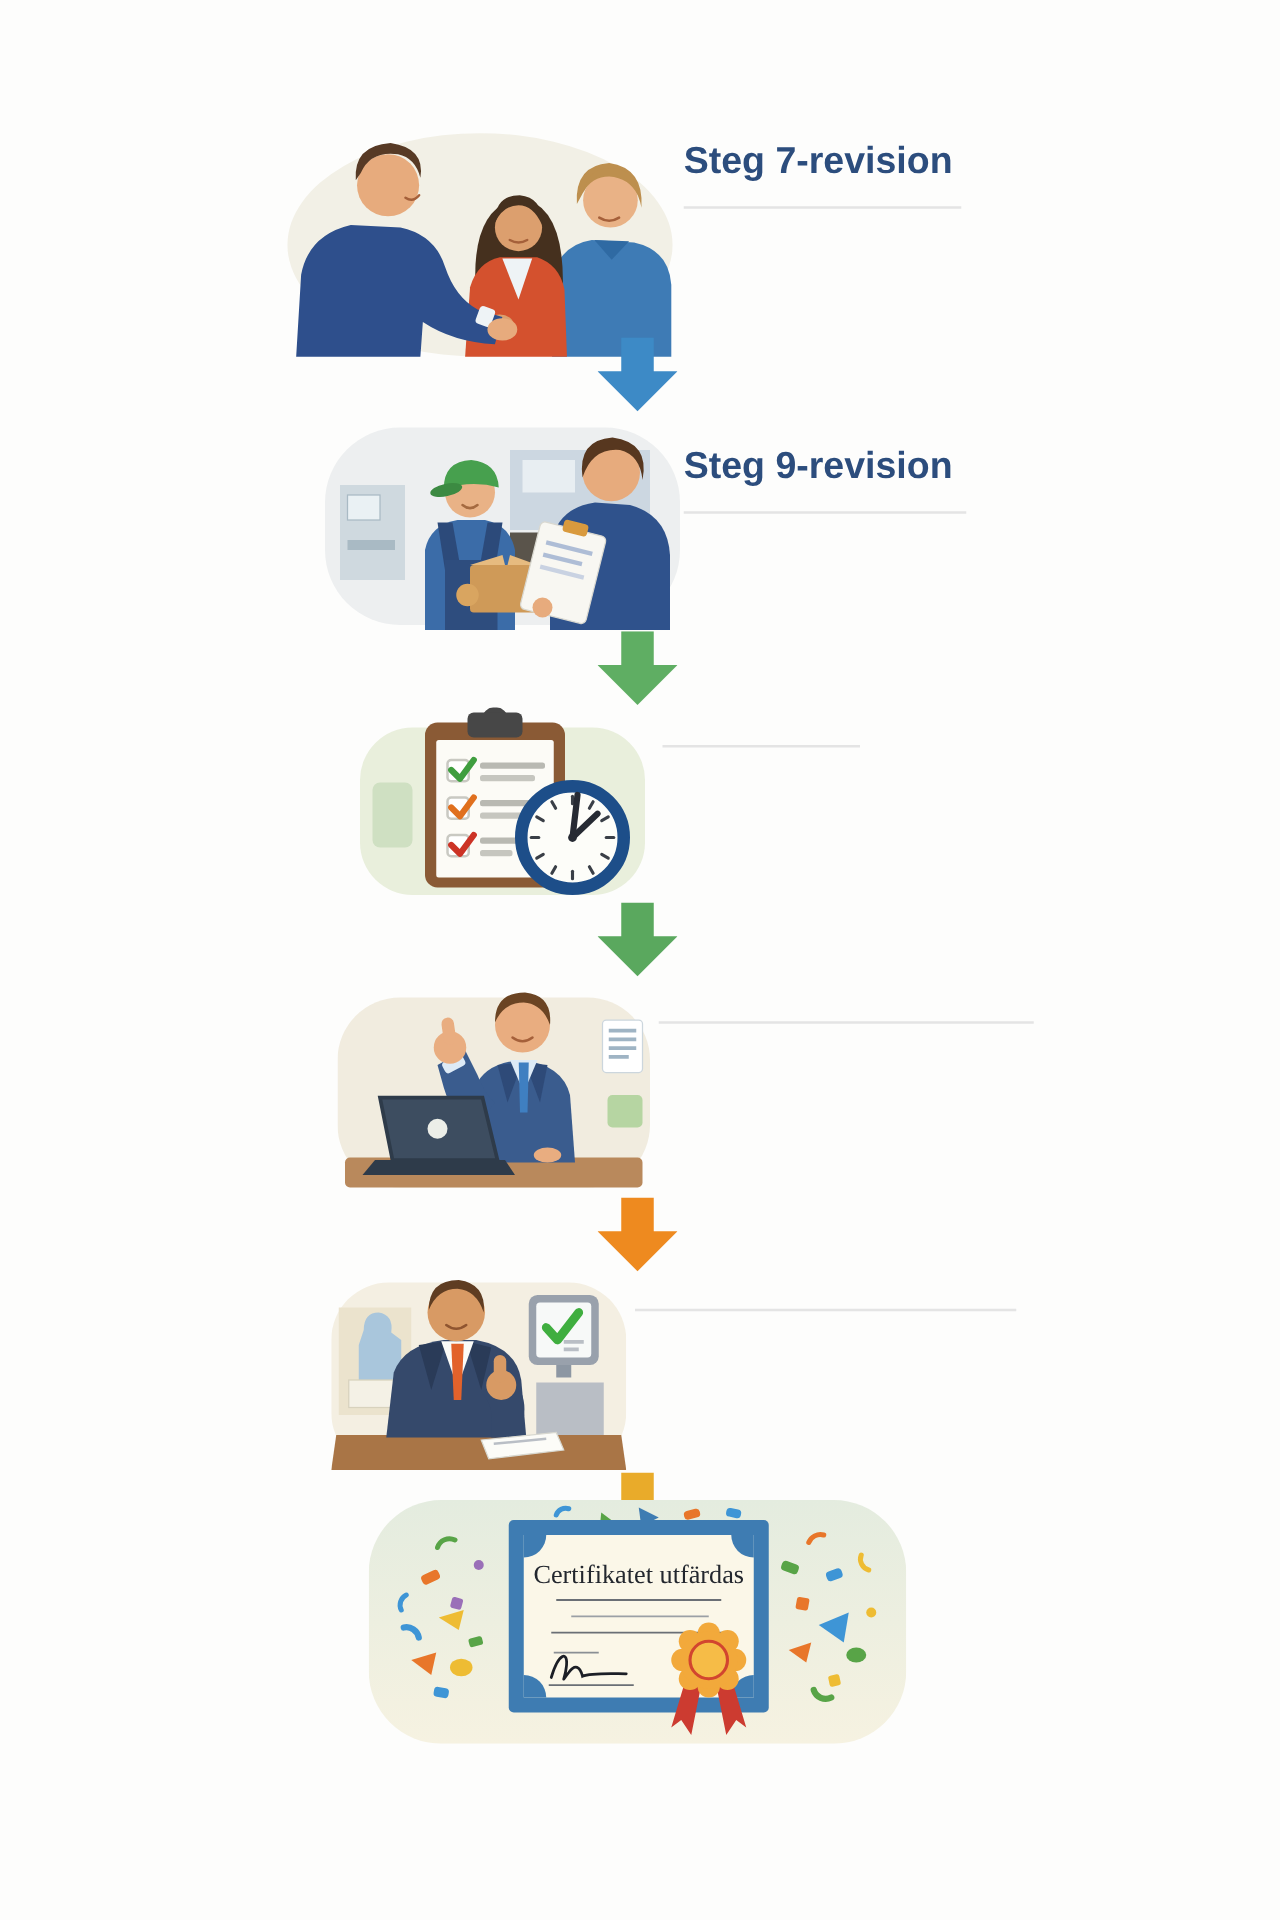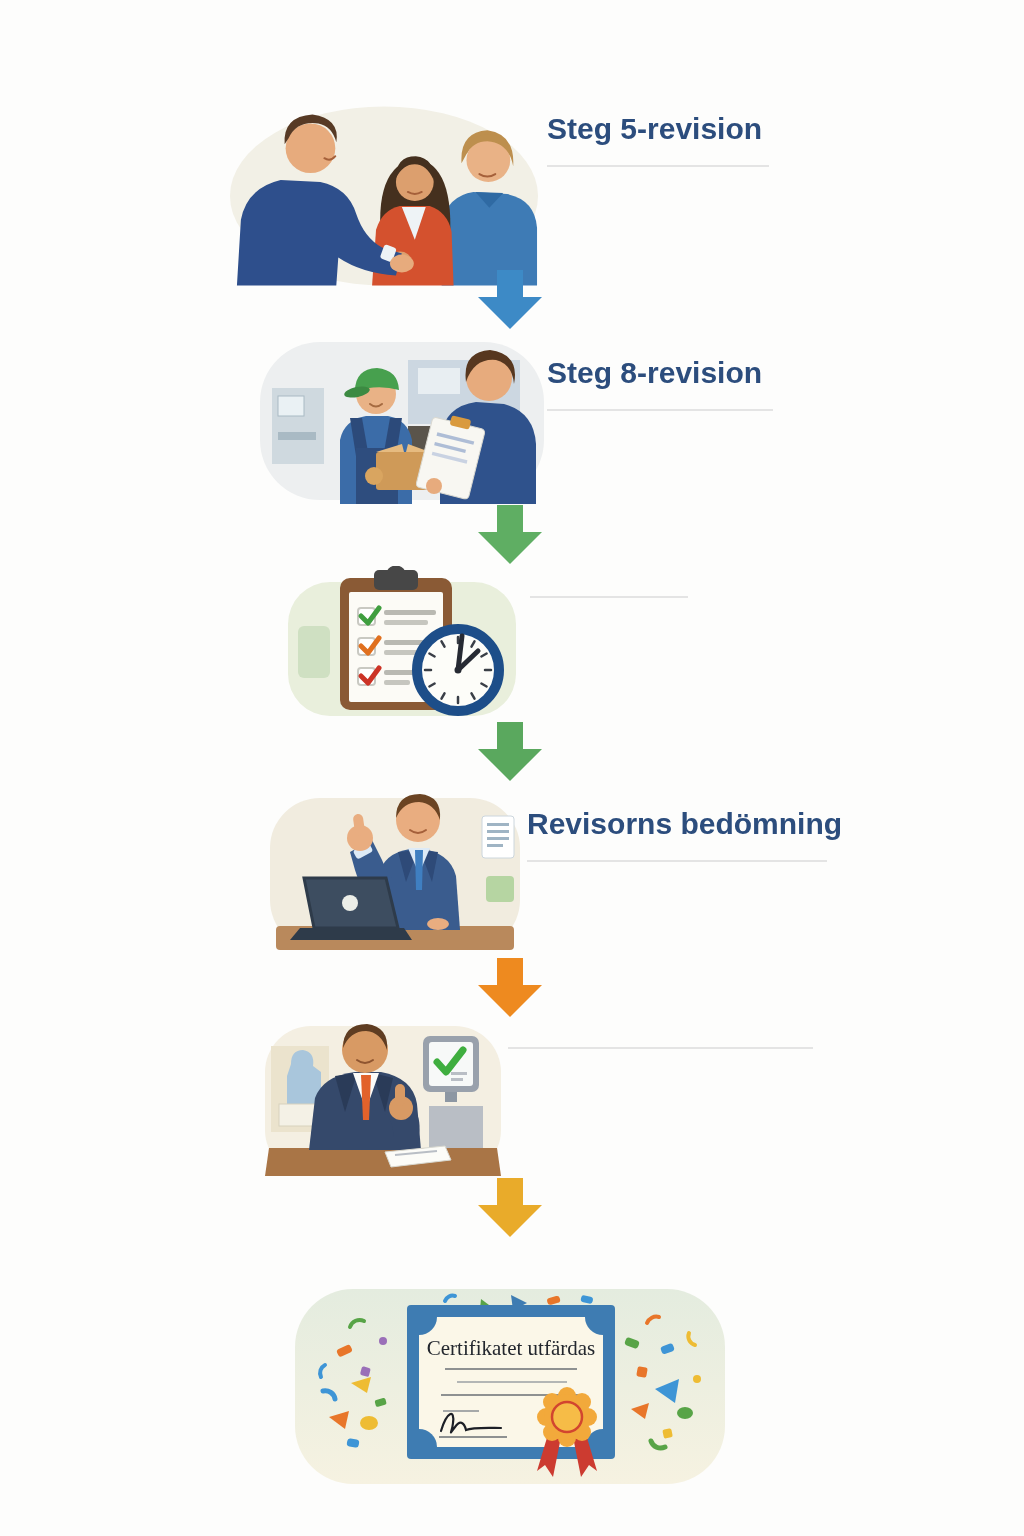--- a/index.html
+++ b/index.html
@@ -49,21 +49,21 @@
     <ellipse cx="176" cy="172" rx="11" ry="8" fill="#dc9f6e"></ellipse>
     <path d="M12 198 L16 132 Q22 100 56 92 L96 94 Q124 100 132 126 Q140 150 158 160 L178 166 L172 188 Q138 186 114 170 L112 198 Z" fill="#2e4f8c"></path>
     <rect x="158" y="158" width="13" height="15" rx="3" fill="#eef3f6" transform="rotate(20 164 165)"></rect>
     <ellipse cx="178" cy="176" rx="12" ry="9" fill="#e7ab7d"></ellipse>
     <circle cx="86" cy="60" r="25" fill="#e7ab7d"></circle>
     <path d="M60 56 Q58 28 88 26 Q116 30 112 54 Q108 38 94 35 Q72 32 64 50 Z" fill="#573a25"></path>
     <path d="M100 70 Q106 74 111 68" stroke="#a5603a" stroke-width="2" fill="none" stroke-linecap="round"></path>
   </svg>
 </div>
 <div class="abs" style="left:547px;top:108px;">
-  <div class="step-label">Steg 5-revision</div>
+  <div class="step-label">Steg 7-revision</div>
   <div class="label-underline" style="width:222px;"></div>
 </div>
 <div class="abs arrow" style="left:478px;top:270px;">
   <svg width="64" height="60" viewBox="0 0 64 60">
     <polygon points="19,0 45,0 45,27 64,27 32,59 0,27 19,27" fill="#3d8ac6"></polygon>
   </svg>
 </div>
 
 <div class="abs illu" style="left:258px;top:336px;width:288px;height:168px;">
   <svg width="288" height="168" viewBox="0 0 288 168">
@@ -96,21 +96,21 @@
       <rect x="166" y="86" width="54" height="72" rx="4" fill="#f8f7f2" stroke="#d9d8d0"></rect>
       <rect x="184" y="80" width="20" height="10" rx="3" fill="#d99a3e"></rect>
       <rect x="174" y="100" width="38" height="3.5" fill="#aebdd6"></rect>
       <rect x="174" y="110" width="32" height="3.5" fill="#aebdd6"></rect>
       <rect x="174" y="120" width="36" height="3.5" fill="#c9d2e2"></rect>
     </g>
     <circle cx="176" cy="150" r="8" fill="#e7ab7d"></circle>
   </svg>
 </div>
 <div class="abs" style="left:547px;top:352px;">
-  <div class="step-label">Steg 8-revision</div>
+  <div class="step-label">Steg 9-revision</div>
   <div class="label-underline" style="width:226px;"></div>
 </div>
 <div class="abs arrow" style="left:478px;top:505px;">
   <svg width="64" height="60" viewBox="0 0 64 60">
     <polygon points="19,0 45,0 45,27 64,27 32,59 0,27 19,27" fill="#5fae63"></polygon>
   </svg>
 </div>
 
 <div class="abs illu" style="left:288px;top:566px;width:228px;height:158px;">
   <svg width="228" height="158" viewBox="0 0 228 158">
@@ -189,21 +189,20 @@
     <circle cx="90" cy="48" r="13" fill="#e9ad80"></circle>
     <rect x="84" y="24" width="10" height="22" rx="5" fill="#e9ad80" transform="rotate(-8 89 35)"></rect>
 
     <path d="M34 88 L116 88 L128 138 L44 138 Z" fill="#3d4d60" stroke="#2e3b4a" stroke-width="3"></path>
     <circle cx="80" cy="113" r="8" fill="#eceee8"></circle>
     <path d="M30 138 L134 138 L142 150 L20 150 Z" fill="#2e3b4a"></path>
     <ellipse cx="168" cy="134" rx="11" ry="6" fill="#e9ad80"></ellipse>
   </svg>
 </div>
 <div class="abs" style="left:527px;top:803px;">
-  <div class="step-label">Revisorns bedömning</div>
   <div class="label-underline" style="width:300px;"></div>
 </div>
 <div class="abs arrow" style="left:478px;top:958px;">
   <svg width="64" height="60" viewBox="0 0 64 60">
     <polygon points="19,0 45,0 45,27 64,27 32,59 0,27 19,27" fill="#ee8a1f"></polygon>
   </svg>
 </div>
 
 <div class="abs illu" style="left:265px;top:1020px;width:236px;height:160px;">
   <svg width="236" height="160" viewBox="0 0 236 160">
@@ -238,21 +237,21 @@
 </div>
 <div class="abs" style="left:508px;top:1033px;">
   <div class="label-underline" style="width:305px;"></div>
 </div>
 <div class="abs arrow" style="left:478px;top:1178px;">
   <svg width="64" height="60" viewBox="0 0 64 60">
     <polygon points="19,0 45,0 45,27 64,27 32,59 0,27 19,27" fill="#e9ab2a"></polygon>
   </svg>
 </div>
 
-<div class="abs illu" style="left:295px;top:1289px;width:506px;height:195px;">
+<div class="abs illu" style="left:295px;top:1200px;width:506px;height:195px;">
   <svg width="430" height="195" viewBox="0 0 430 195">
     <defs>
       <linearGradient id="g6" x1="0" y1="0" x2="0" y2="1">
         <stop offset="0" stop-color="#e4ecdf"></stop>
           <stop offset="1" stop-color="#f6f2e1"></stop>
       </linearGradient>
     </defs>
     <rect x="0" y="0" width="430" height="195" rx="58" fill="url(#g6)"></rect>
 
     <path d="M55 38 a10 10 0 0 1 14 -6" stroke="#58a447" stroke-width="4" fill="none" stroke-linecap="round"></path>

